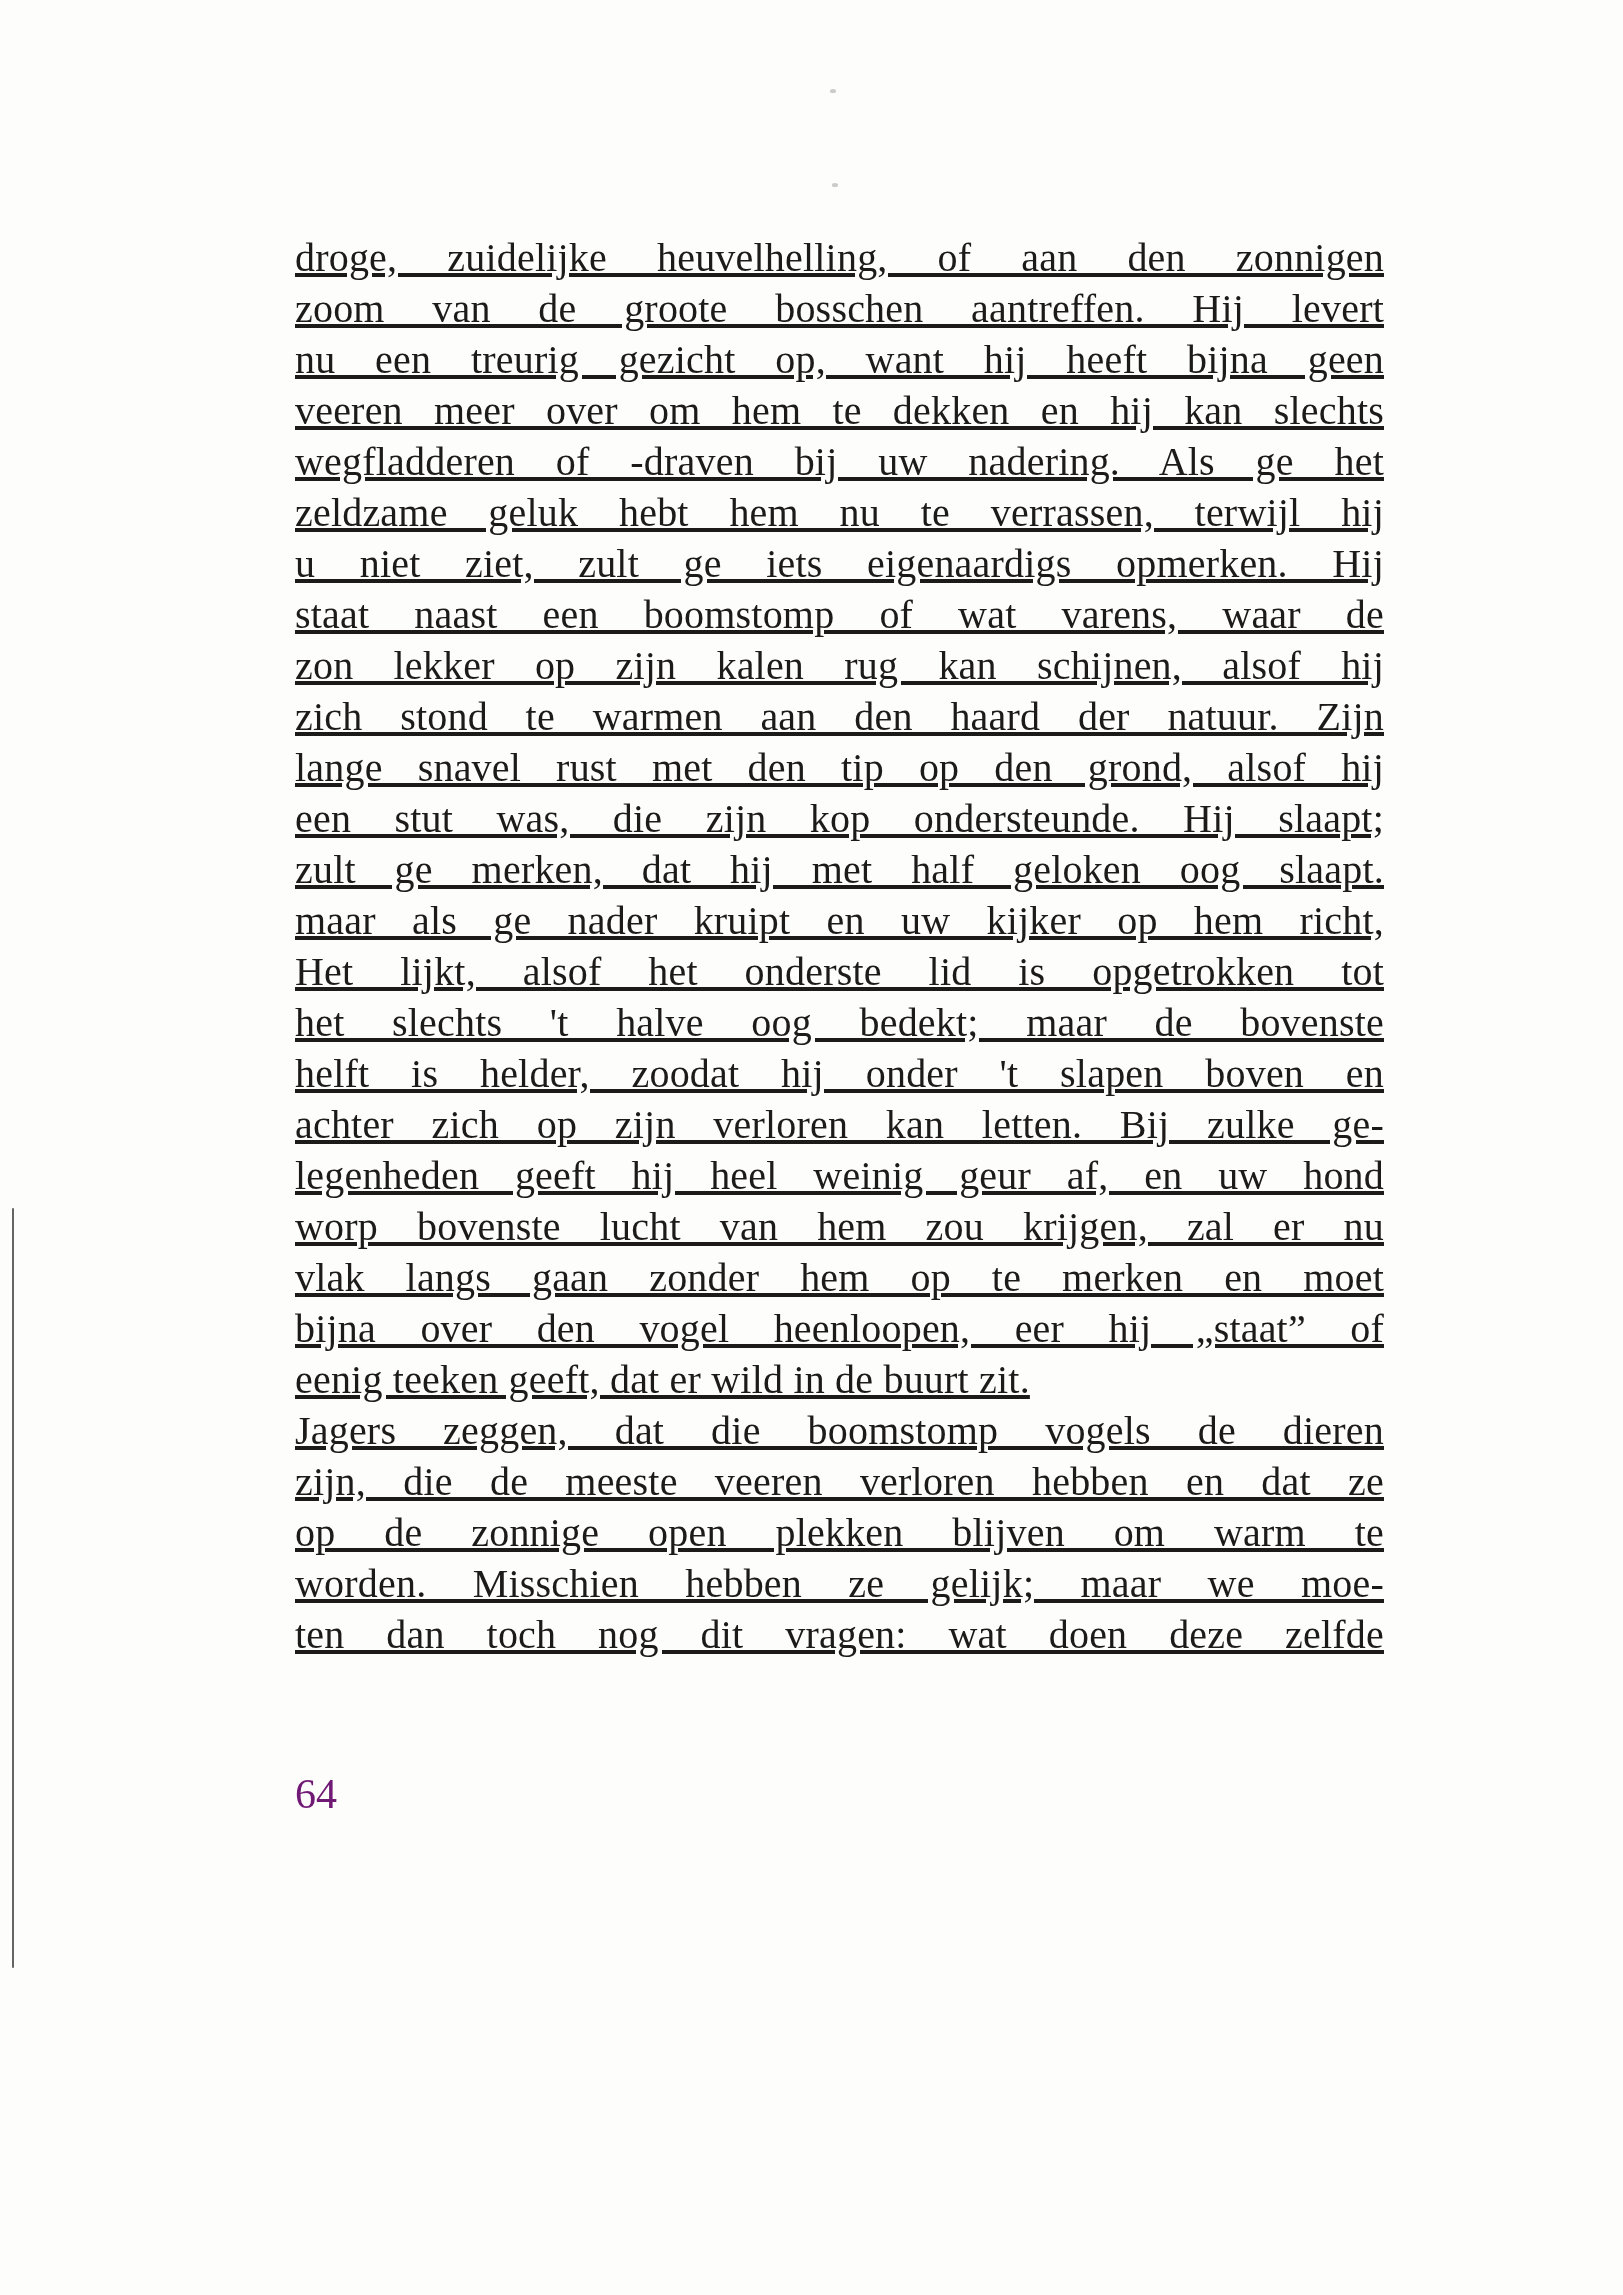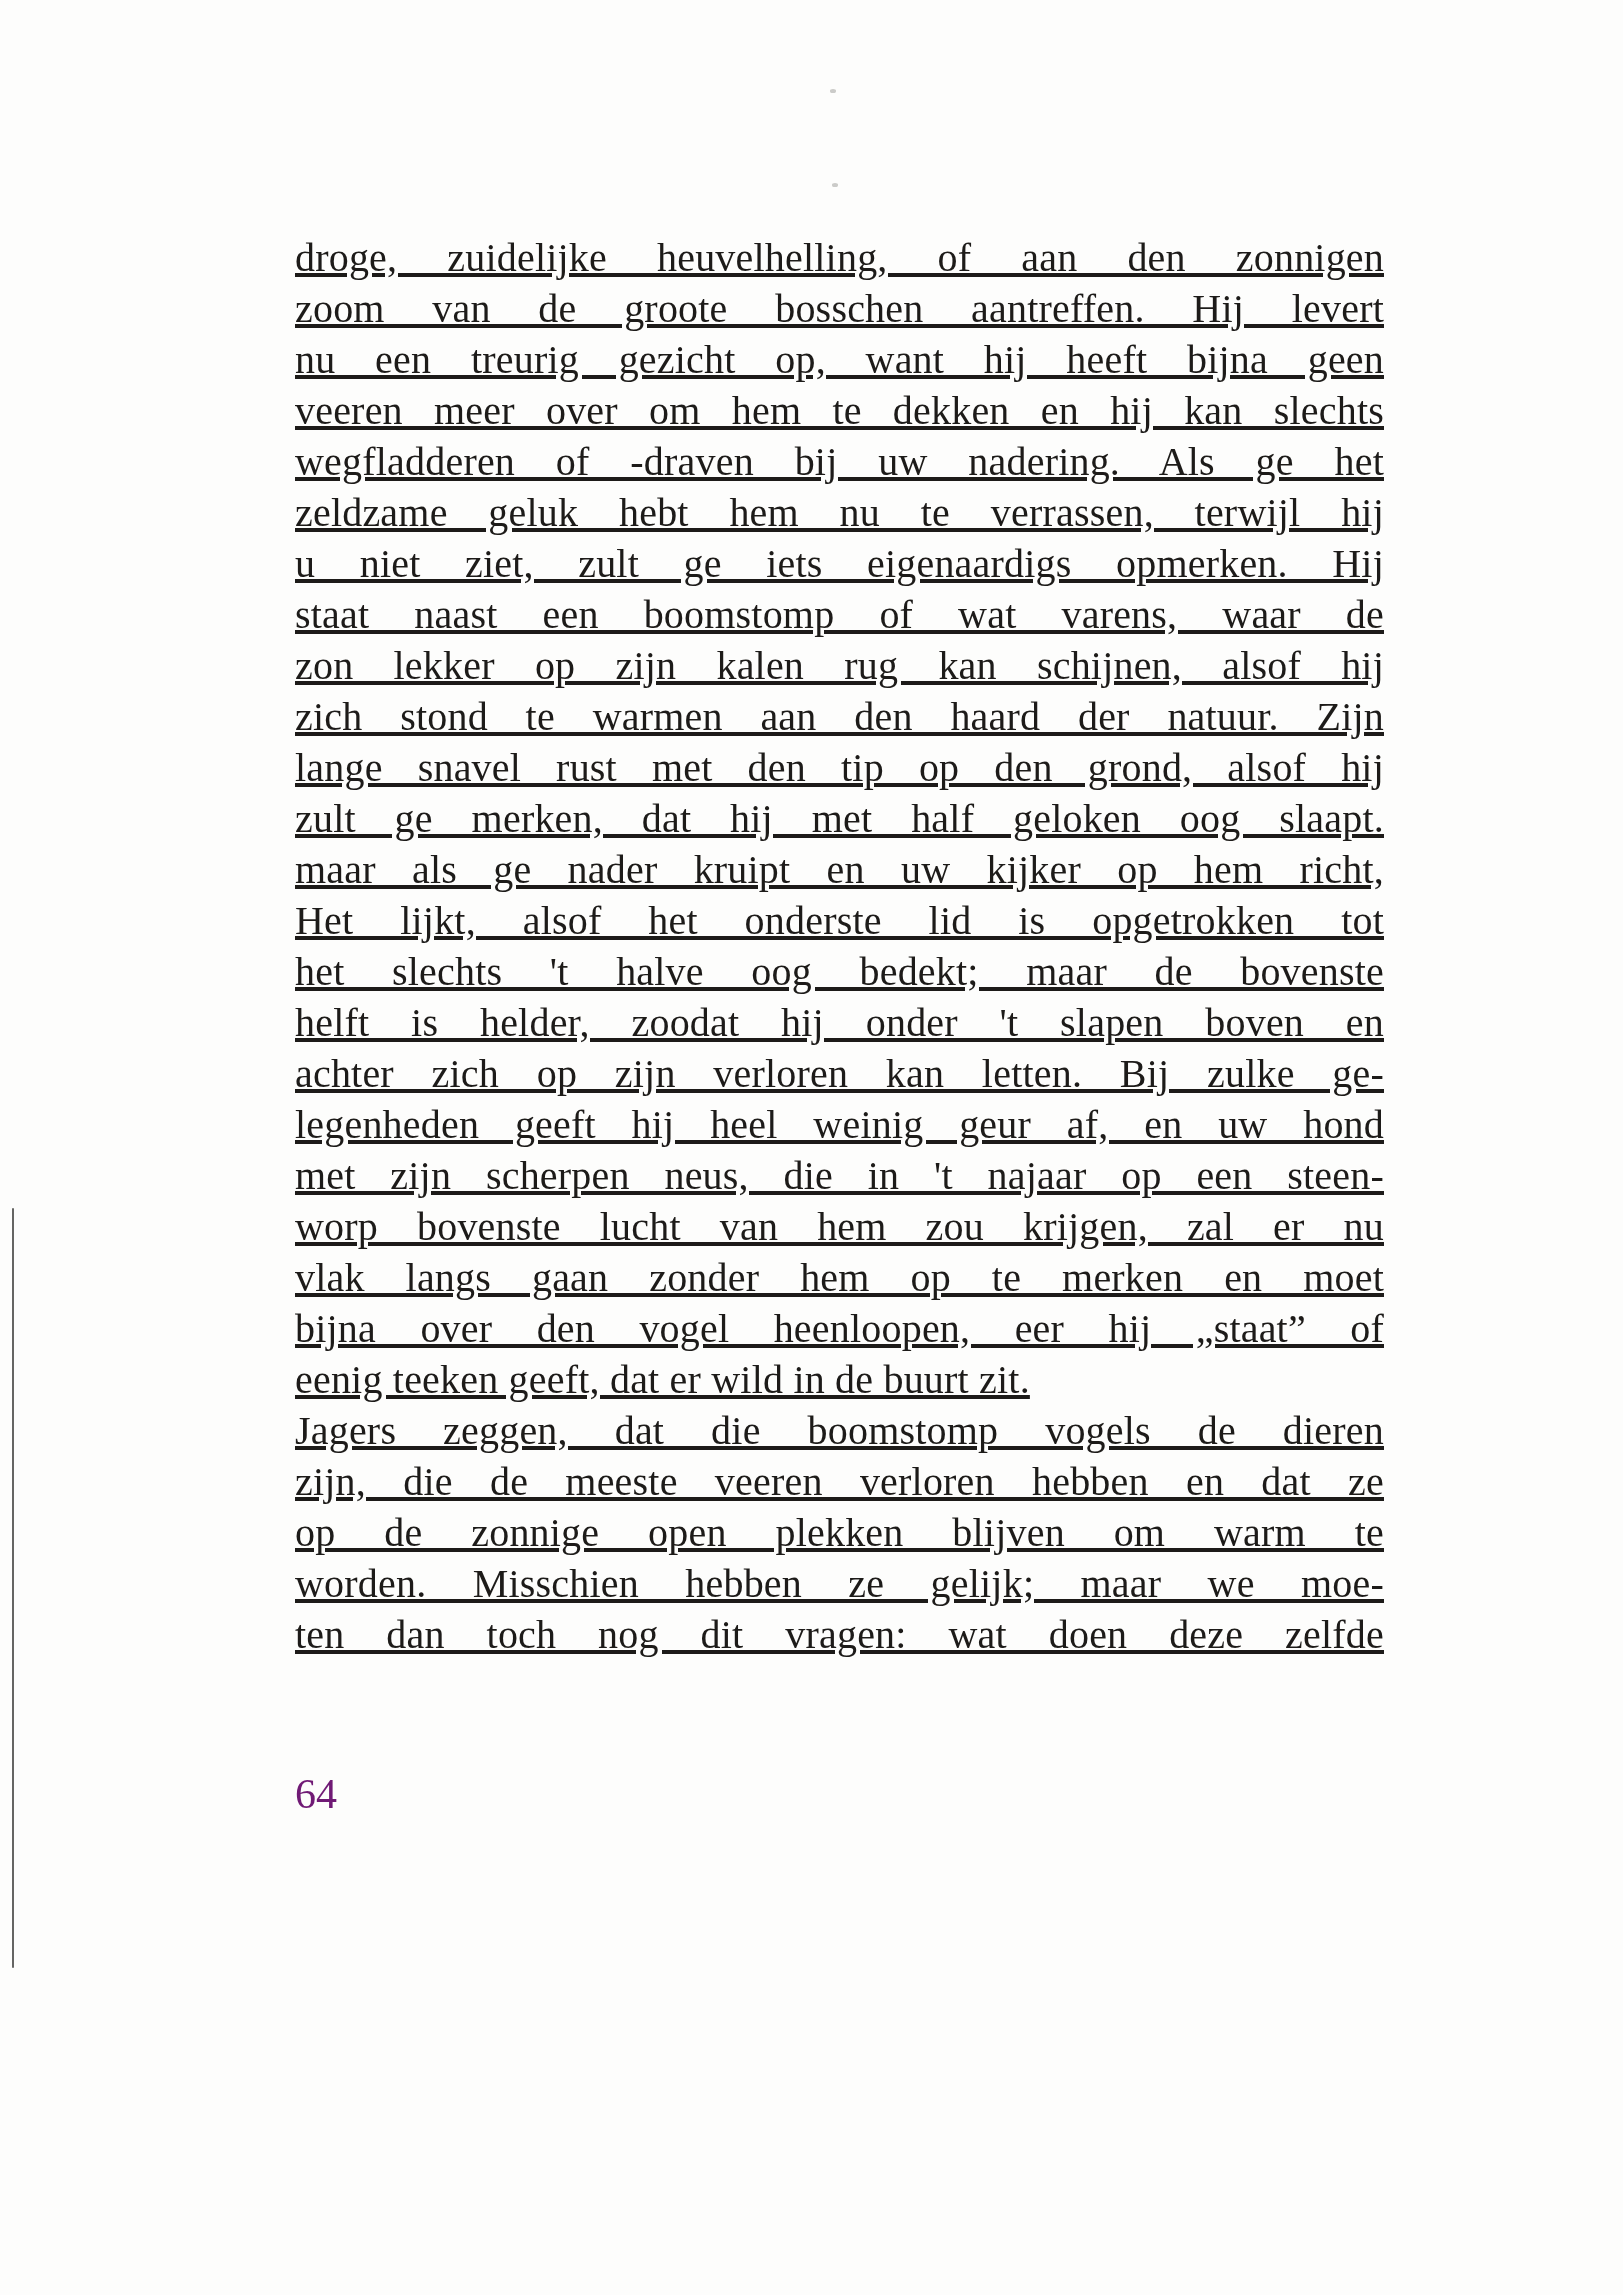--- a/index.html
+++ b/index.html
@@ -76,28 +76,28 @@
     <div class="text-line">zoom van de groote bosschen aantreffen. Hij levert</div>
     <div class="text-line">nu een treurig gezicht op, want hij heeft bijna geen</div>
     <div class="text-line">veeren meer over om hem te dekken en hij kan slechts</div>
     <div class="text-line">wegfladderen of -draven bij uw nadering. Als ge het</div>
     <div class="text-line">zeldzame geluk hebt hem nu te verrassen, terwijl hij</div>
     <div class="text-line">u niet ziet, zult ge iets eigenaardigs opmerken. Hij</div>
     <div class="text-line">staat naast een boomstomp of wat varens, waar de</div>
     <div class="text-line">zon lekker op zijn kalen rug kan schijnen, alsof hij</div>
     <div class="text-line">zich stond te warmen aan den haard der natuur. Zijn</div>
     <div class="text-line">lange snavel rust met den tip op den grond, alsof hij</div>
+    <div class="text-line">een stut was, die zijn kop ondersteunde. Hij slaapt;</div>
     <div class="text-line">zult ge merken, dat hij met half geloken oog slaapt.</div>
     <div class="text-line">maar als ge nader kruipt en uw kijker op hem richt,</div>
     <div class="text-line">Het lijkt, alsof het onderste lid is opgetrokken tot</div>
     <div class="text-line">het slechts 't halve oog bedekt; maar de bovenste</div>
     <div class="text-line">helft is helder, zoodat hij onder 't slapen boven en</div>
     <div class="text-line">achter zich op zijn verloren kan letten. Bij zulke ge-</div>
     <div class="text-line">legenheden geeft hij heel weinig geur af, en uw hond</div>
-    <div class="text-line">met zijn scherpen neus, die in 't najaar op een steen-</div>
     <div class="text-line">worp bovenste lucht van hem zou krijgen, zal er nu</div>
     <div class="text-line">vlak langs gaan zonder hem op te merken en moet</div>
     <div class="text-line">bijna over den vogel heenloopen, eer hij „staat” of</div>
     <div class="text-line para-last">eenig teeken geeft, dat er wild in de buurt zit.</div>
     <div class="text-line">Jagers zeggen, dat die boomstomp vogels de dieren</div>
     <div class="text-line">zijn, die de meeste veeren verloren hebben en dat ze</div>
     <div class="text-line">op de zonnige open plekken blijven om warm te</div>
     <div class="text-line">worden. Misschien hebben ze gelijk; maar we moe-</div>
     <div class="text-line">ten dan toch nog dit vragen: wat doen deze zelfde</div>
   </div>

